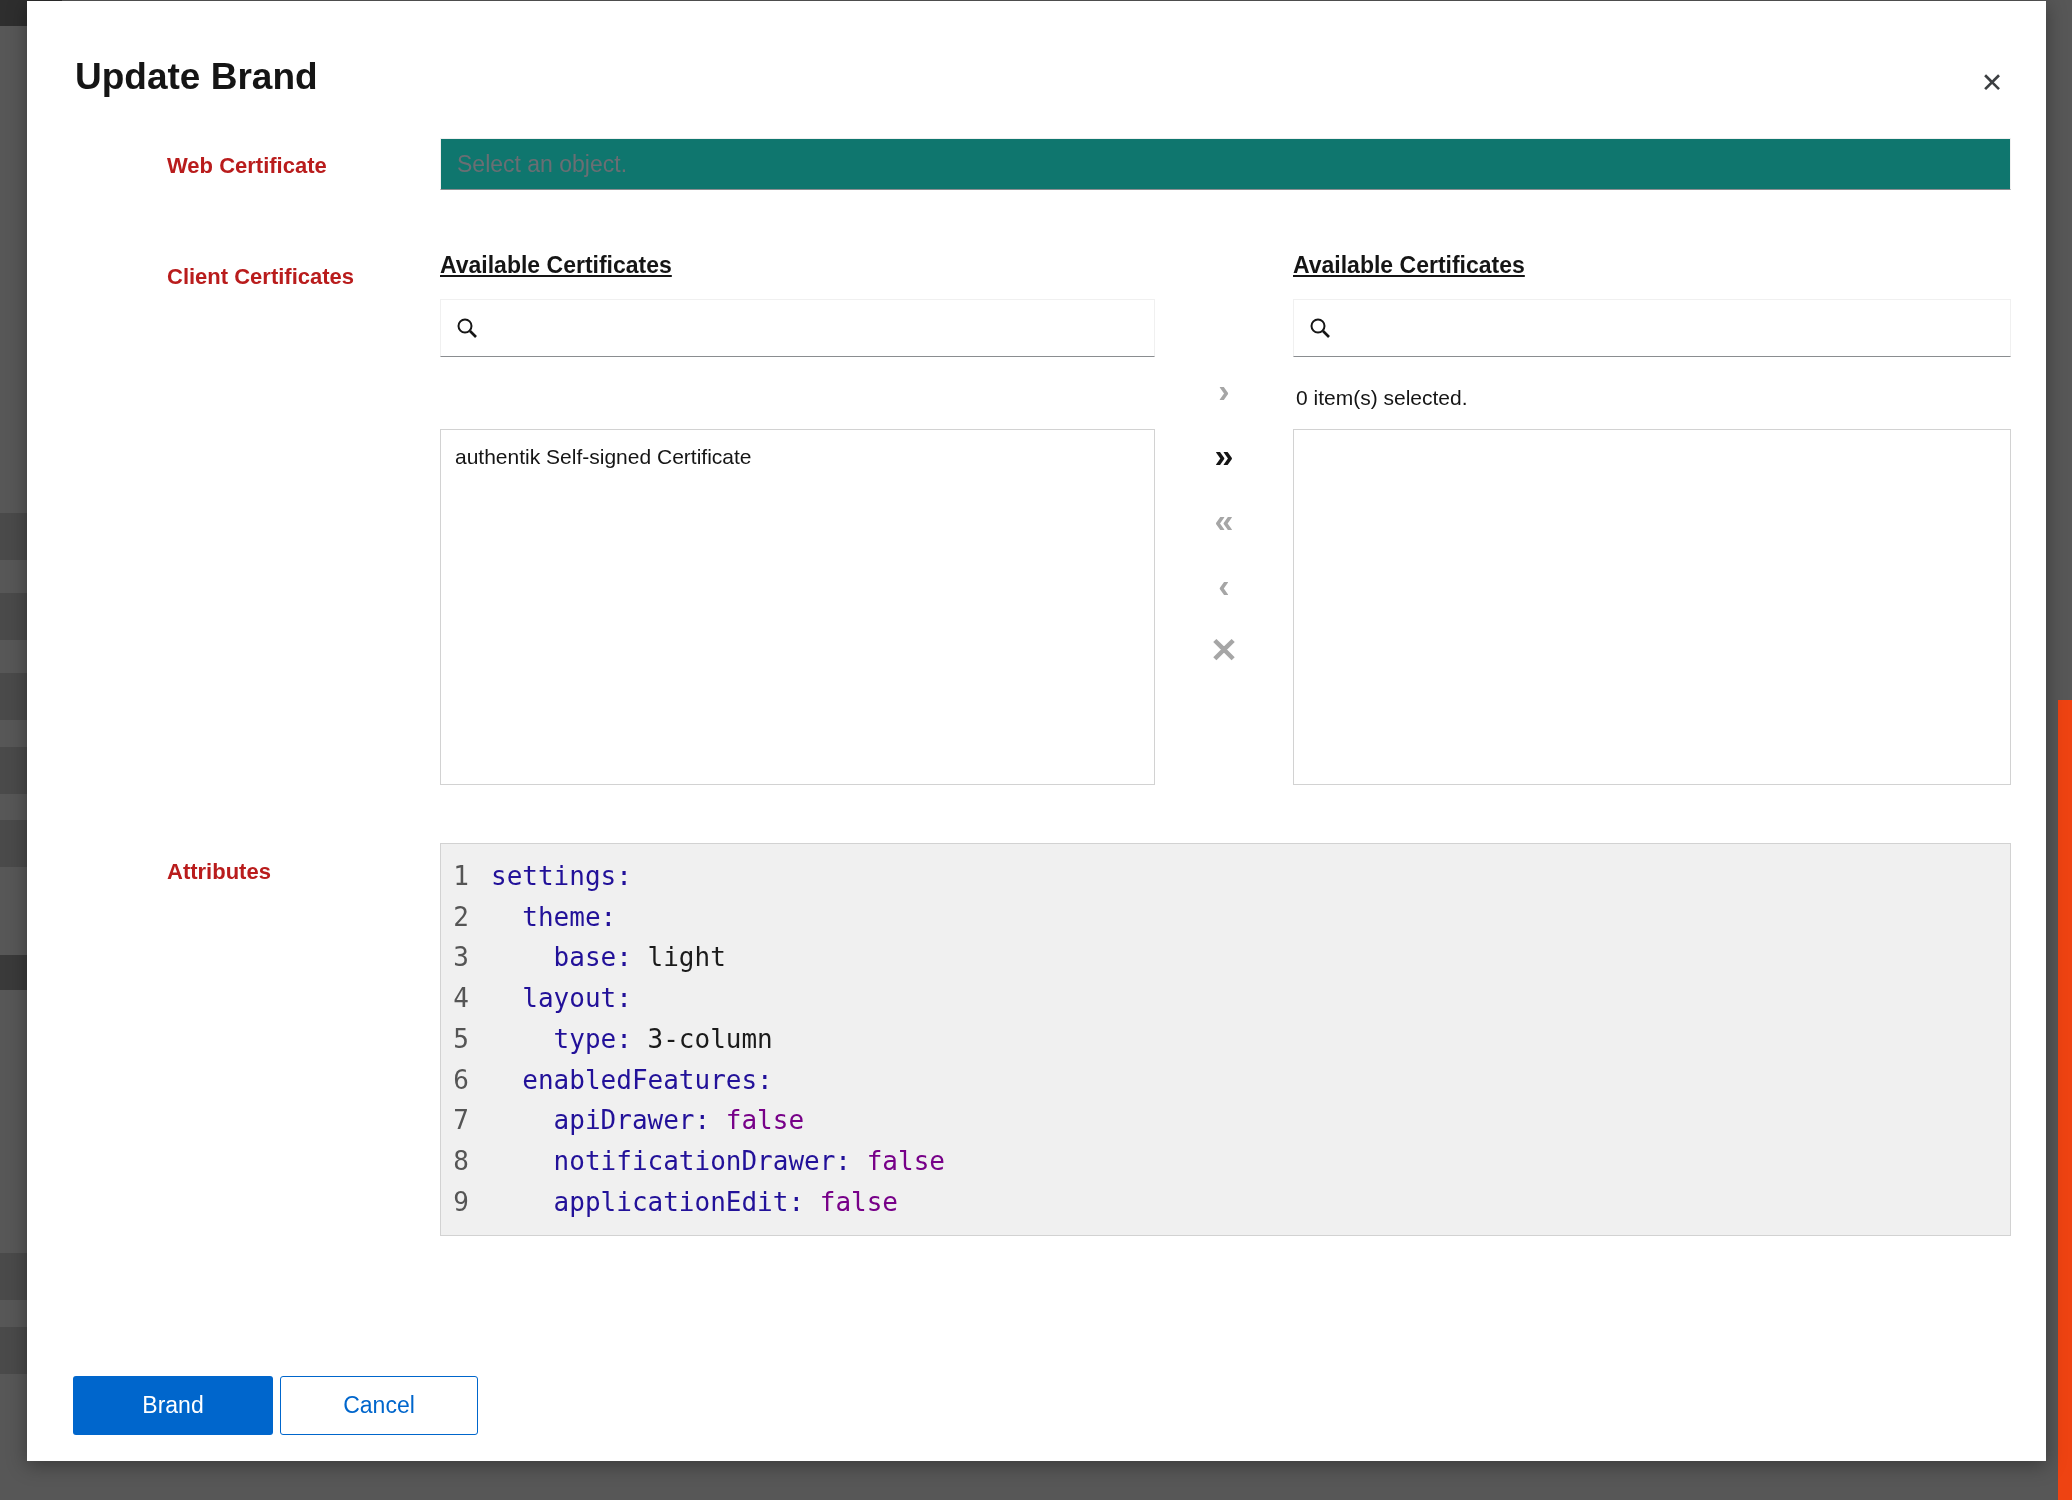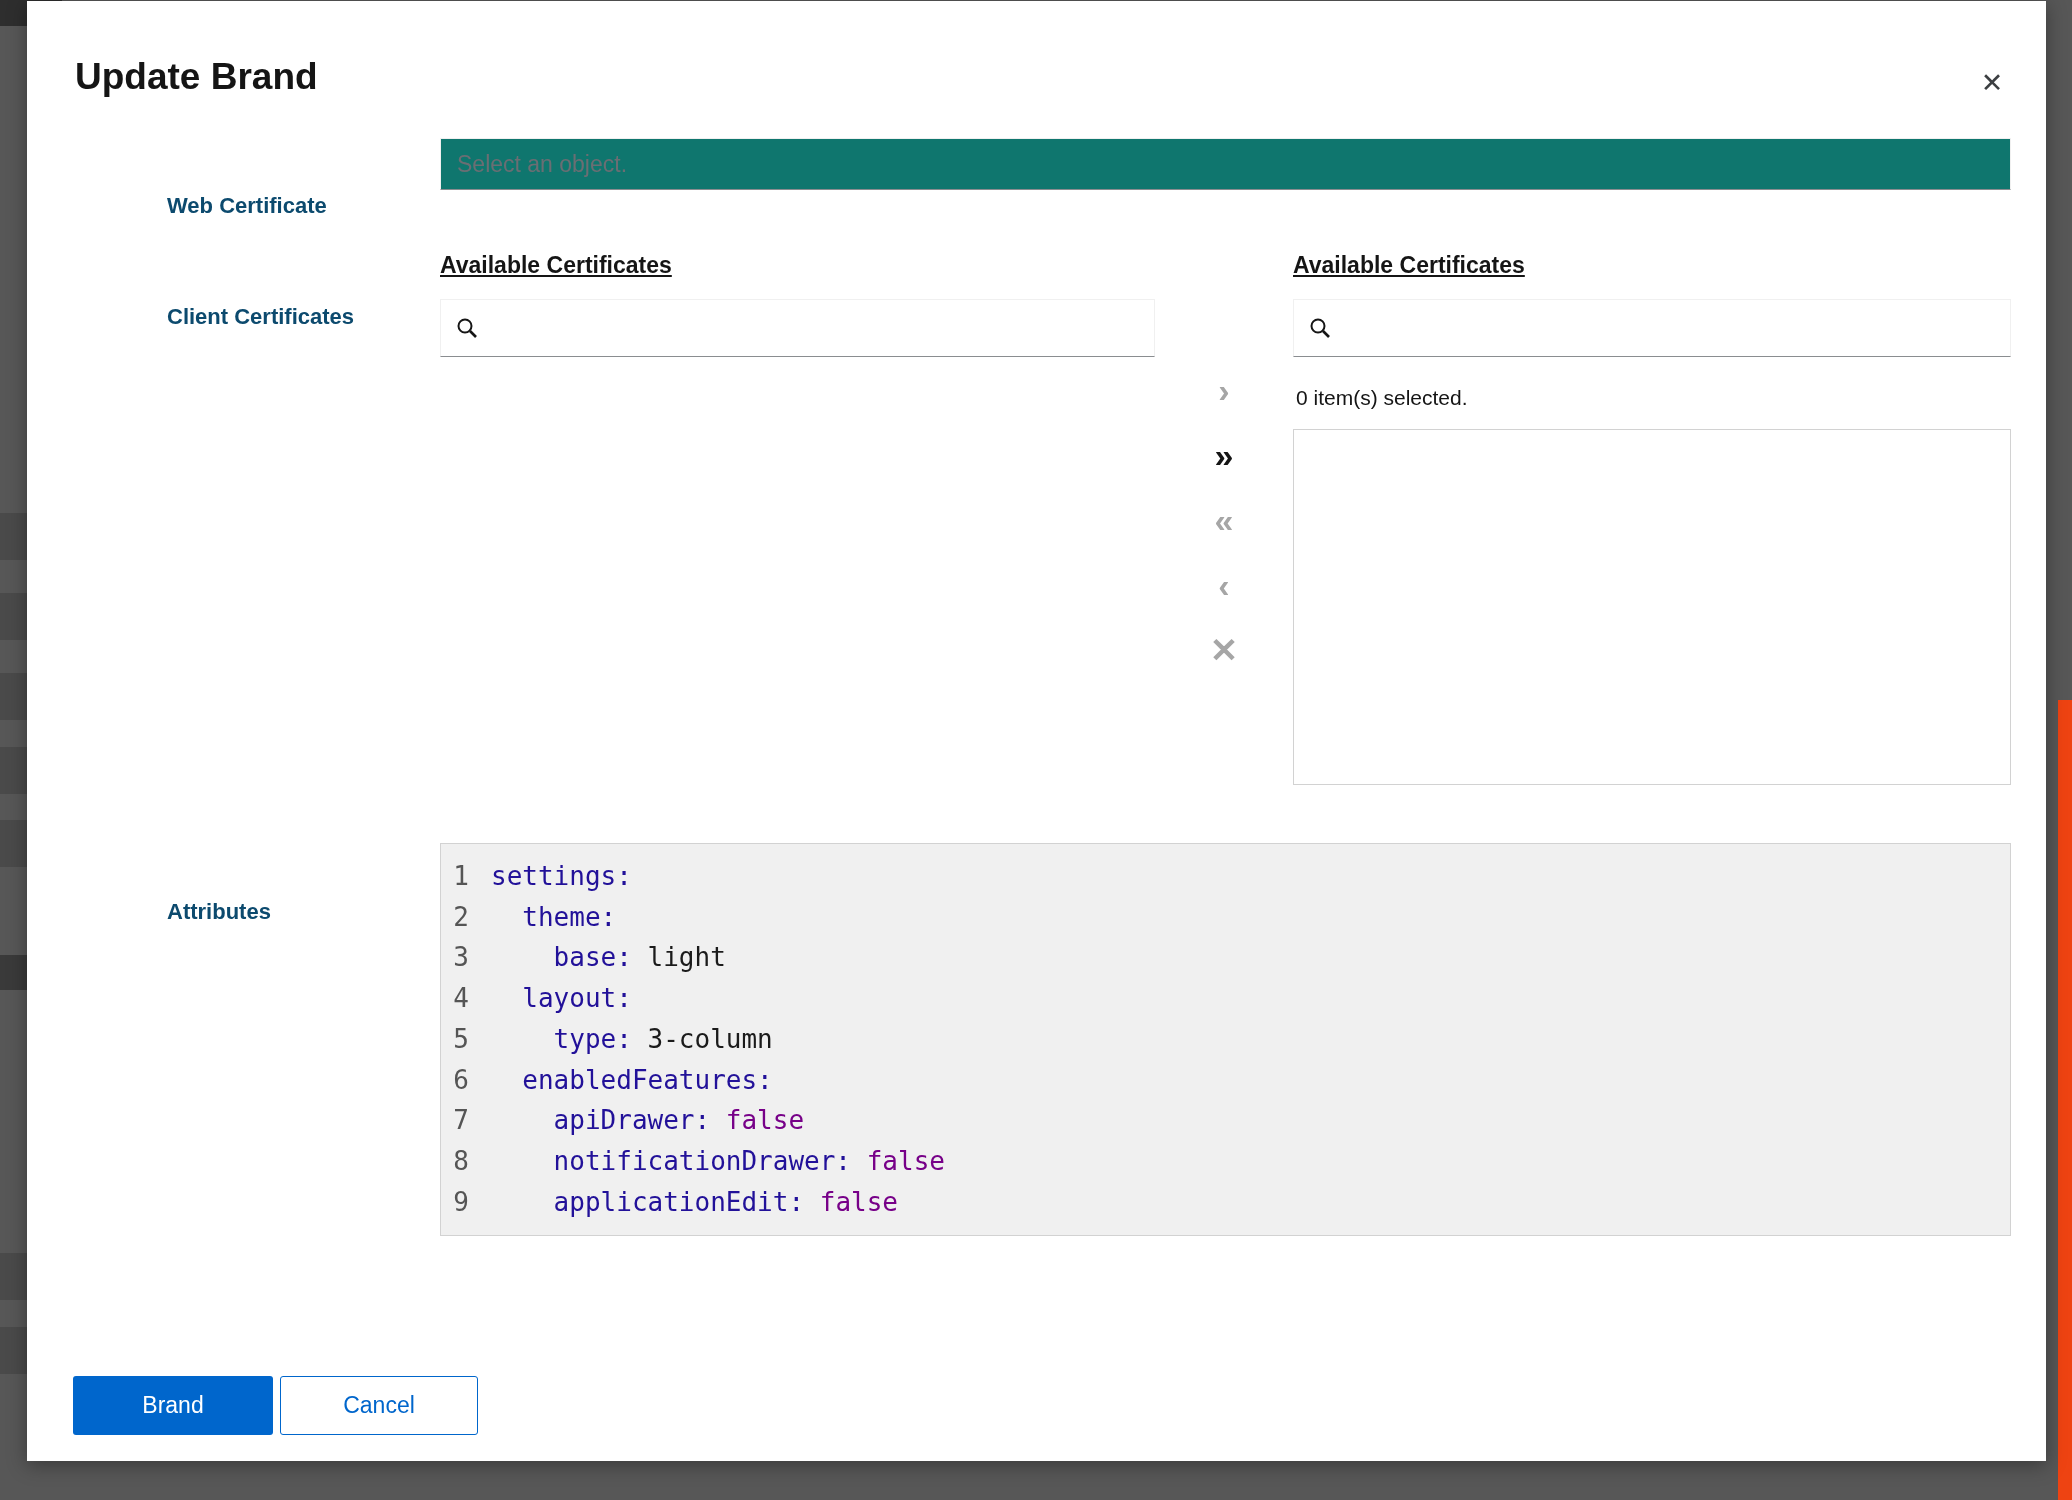--- a/index.html
+++ b/index.html
@@ -34,21 +34,21 @@
     font-size:37px;font-weight:700;line-height:44px;color:#151515;
   }
   .modal-close{
     position:absolute;top:60px;right:32px;width:44px;height:44px;
     background:none;border:none;font-size:27px;color:#3c3f42;cursor:pointer;
     display:flex;align-items:center;justify-content:center;font-family:inherit;
   }
 
   .flabel{
     position:absolute;left:140px;
-    font-size:22px;font-weight:700;line-height:26px;color:#0c4a6e;margin-top:40px;
+    font-size:22px;font-weight:700;line-height:26px;color:#b91c1c;
   }
   .lbl-web{top:152px}
   .lbl-client{top:263px}
   .lbl-attr{top:858px}
 
   .pf-input{
     position:absolute;background:#0f766e;
     border:1px solid #f0f0f0;border-bottom-color:#8a8d90;
     font-size:23px;color:#151515;padding:0 16px;font-family:inherit;outline:none;
   }
@@ -155,20 +155,23 @@
   <div class="search sel">
     <svg width="24" height="24" viewBox="0 0 24 24">
       <circle cx="10" cy="10" r="6.5" fill="none" stroke="#151515" stroke-width="2"></circle>
       <line x1="15" y1="15" x2="21" y2="21" stroke="#151515" stroke-width="2.6"></line>
     </svg>
     <input value="" style="">
   </div>
 
   <div class="dl-status">0 item(s) selected.</div>
 
+  <div class="dl-list avail">
+      <div class="dl-item">authentik Self-signed Certificate</div>
+    </div>
 
   <div class="xfer-col">
       <button class="xfer">›</button>
       <button class="xfer on">»</button>
       <button class="xfer">«</button>
       <button class="xfer">‹</button>
       <button class="xfer">✕</button>
     </div>
 
   <div class="dl-list sel"></div>

